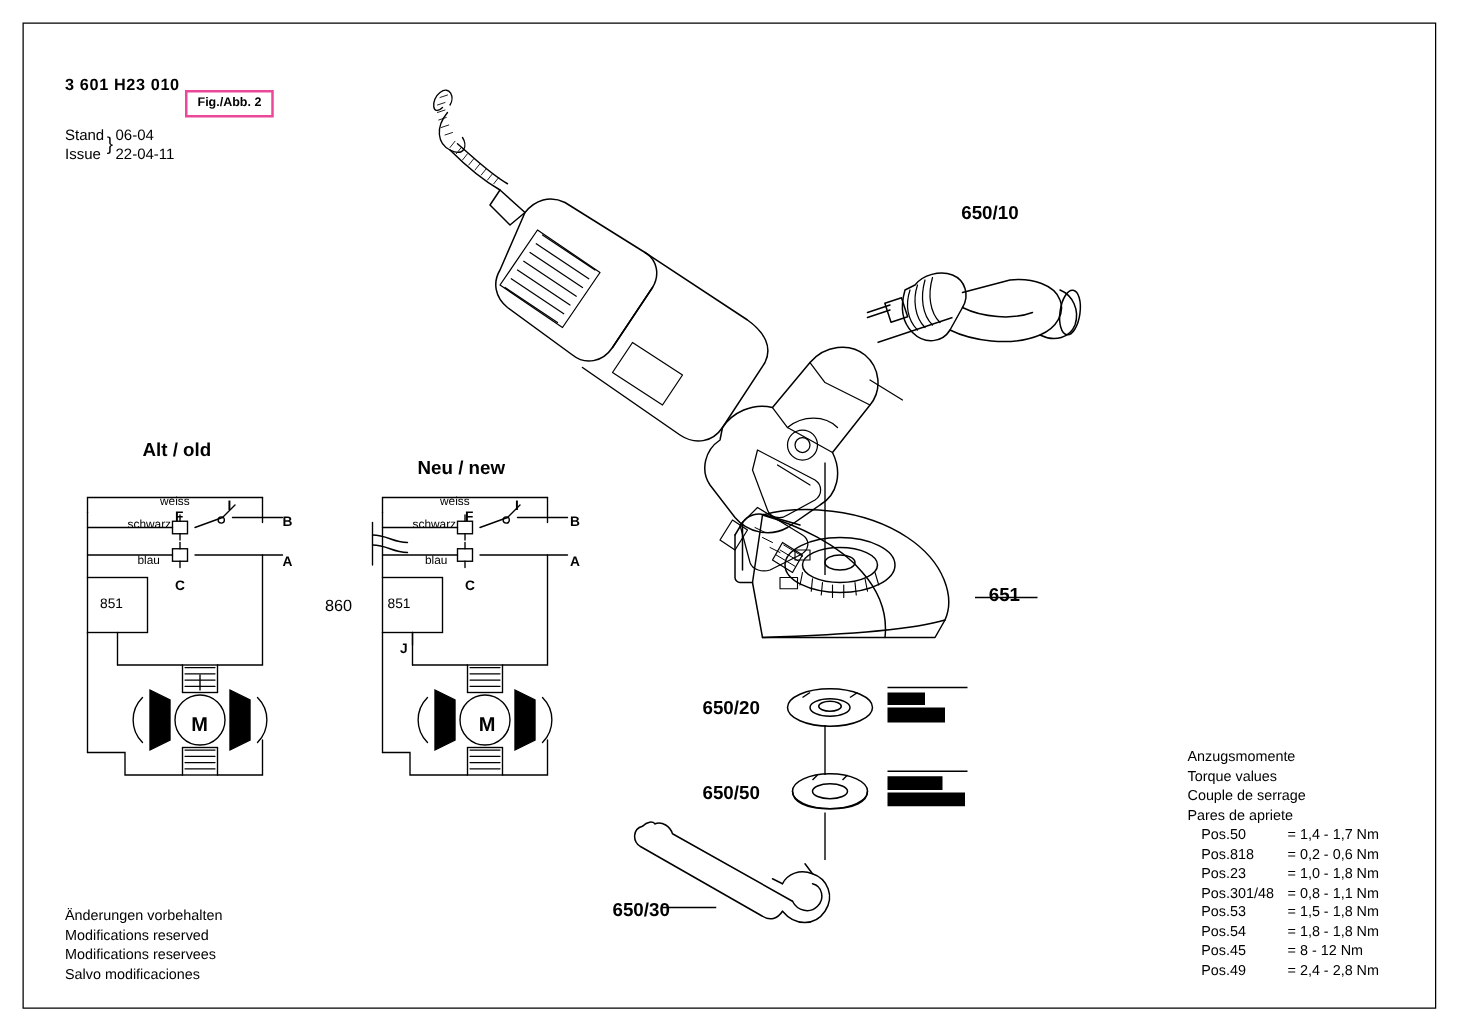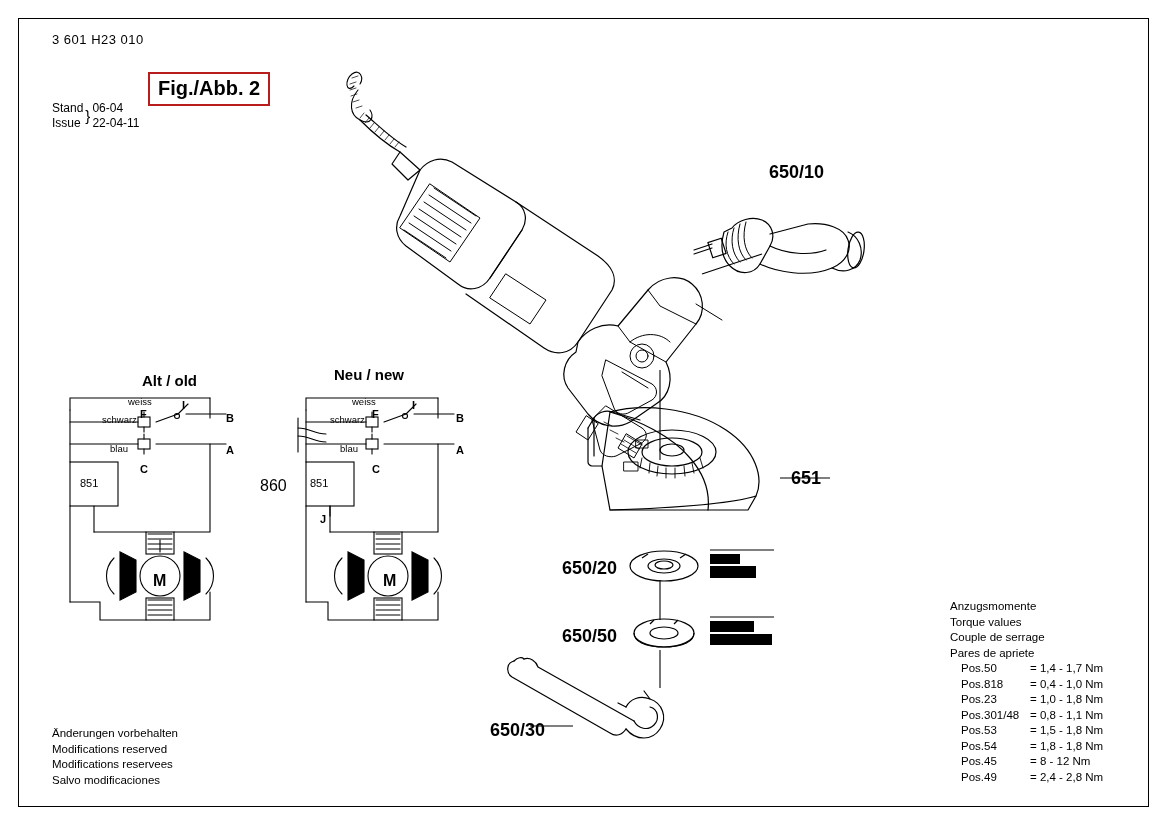--- a/index.html
+++ b/index.html
@@ -9,32 +9,32 @@
     font-family:"Liberation Sans", sans-serif;
     color:#000;
     position:relative;
     overflow:hidden;
   }
   .page-border{
     position:absolute;left:18px;top:18px;width:1131px;height:789px;
     border:1px solid #000;box-sizing:border-box;
   }
   .abs{position:absolute;}
-  .partno{left:52px;top:32px;font-size:13px;letter-spacing:0.5px;}
+  .partno{left:52px;top:60px;font-size:13px;letter-spacing:0.5px;font-weight:bold;}
   .stand-block{left:52px;top:72px;font-size:12px;line-height:15px;margin-top:29px;}
   .stand-block table{border-collapse:collapse;font-size:12px;}
   .stand-block td{padding:0 2px 0 0;white-space:nowrap;}
   .brace{font-size:15px;line-height:14px;}
   .fig-box{
     left:148px;top:72px;
-    border:2px solid #b91c1c;
+    border:2px solid #ec4899;
     padding:3px 8px 4px 8px;
-    font-weight:bold;font-size:20px;
+    font-weight:bold;font-size:10px;
   }
-  .lbl{font-weight:bold;font-size:18px;}
+  .lbl{font-weight:bold;font-size:15px;}
   .schematic-title{font-weight:bold;font-size:15px;}
   .footer{left:52px;top:726px;font-size:11.5px;line-height:15.5px;}
   .torque{left:950px;top:599px;font-size:11.5px;line-height:15.5px;}
   .torque table{border-collapse:collapse;font-size:11.5px;}
   .torque td{padding:0;line-height:15.5px;white-space:nowrap;}
   .torque td.pos{width:34px;text-align:right;}
   .torque td.num{width:46px;margin-top:24px;}
   svg{display:block;}
   .tiny{font-size:9.5px;}
   .bold-s{font-weight:bold;font-size:11px;}
@@ -249,21 +249,21 @@
     <path d="M243,666 L200,666"></path>
   </g>
 </svg>
 
 <div class="abs lbl" style="left:769px;top:162px;">650/10</div>
 <div class="abs lbl" style="left:791px;top:468px;">651</div>
 <div class="abs lbl" style="left:562px;top:558px;">650/20</div>
 <div class="abs lbl" style="left:562px;top:626px;">650/50</div>
 <div class="abs lbl" style="left:490px;top:720px;">650/30</div>
 
-<div class="abs schematic-title" style="left:114px;top:372px;margin-left:28px;">Alt / old</div>
+<div class="abs schematic-title" style="left:114px;top:352px;">Alt / old</div>
 <div class="abs schematic-title" style="left:334px;top:366px;">Neu / new</div>
 
 <svg class="abs" style="left:60px;top:392px;" width="220" height="268" viewBox="0 0 220 268">
   <g fill="none" stroke="#000" stroke-width="1.1" stroke-linecap="round">
 
     <path d="M10,18 L10,6 L150,6"></path>
     <path d="M150,6 L150,26"></path>
 
     <path d="M10,18 L10,70"></path>
     <path d="M10,30 L78,30"></path>
@@ -382,39 +382,39 @@
 <div class="abs tiny" style="left:352px;top:396px;">weiss</div>
 <div class="abs tiny" style="left:330px;top:414px;">schwarz</div>
 <div class="abs tiny" style="left:340px;top:443px;">blau</div>
 <div class="abs bold-s" style="left:372px;top:408px;">F</div>
 <div class="abs bold-s" style="left:412px;top:399px;">I</div>
 <div class="abs bold-s" style="left:456px;top:412px;">B</div>
 <div class="abs bold-s" style="left:456px;top:444px;">A</div>
 <div class="abs bold-s" style="left:372px;top:463px;">C</div>
 <div class="abs bold-s" style="left:320px;top:513px;">J</div>
 <div class="abs" style="left:310px;top:477px;font-size:11px;">851</div>
-<div class="abs" style="left:260px;top:477px;font-size:16px;">860</div>
+<div class="abs" style="left:260px;top:477px;font-size:13px;">860</div>
 <div class="abs" style="left:383px;top:572px;font-weight:bold;font-size:16px;">M</div>
 
 <div class="abs torque">
   <div>Anzugsmomente</div>
   <div>Torque values</div>
   <div>Couple de serrage</div>
   <div>Pares de apriete</div>
   <table>
     <tbody>
         <tr>
       <td class="pos">Pos.</td>
       <td class="num">50</td>
       <td>= 1,4 - 1,7 Nm</td>
     </tr>
     <tr>
       <td class="pos">Pos.</td>
       <td class="num">818</td>
-      <td>= 0,4 - 1,0 Nm</td>
+      <td>= 0,2 - 0,6 Nm</td>
     </tr>
     <tr>
       <td class="pos">Pos.</td>
       <td class="num">23</td>
       <td>= 1,0 - 1,8 Nm</td>
     </tr>
     <tr>
       <td class="pos">Pos.</td>
       <td class="num">301/48</td>
       <td>= 0,8 - 1,1 Nm</td>

